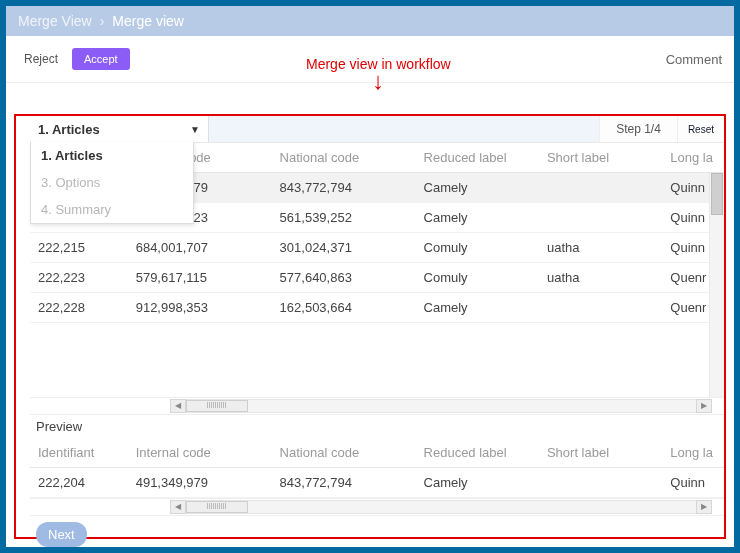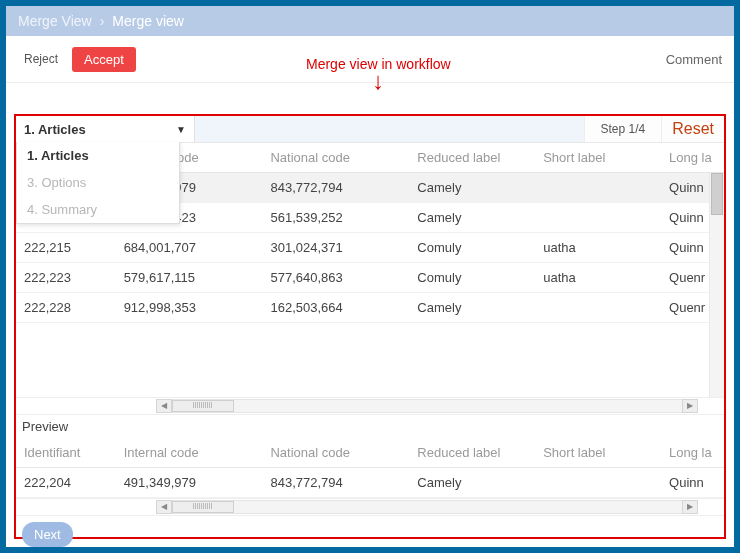--- a/index.html
+++ b/index.html
@@ -38,22 +38,22 @@
   border-bottom: 1px solid #ececec;
   position: relative;
 }
 .action-bar .left { display: flex; gap: 8px; align-items: center; }
 .action-bar .right { margin-left: auto; color: #666; font-size: 13px; }
 .btn-reject {
   background: none; border: none; color: #555; font-size: 12px;
   padding: 4px 6px; cursor: pointer;
 }
 .btn-accept {
-  background: #ef4444; color: #fff; border: none; border-radius: 3px;
-  padding: 5px 12px; font-size: 13px; cursor: pointer;
+  background: #8b5cf6; color: #fff; border: none; border-radius: 3px;
+  padding: 5px 12px; font-size: 11px; cursor: pointer;
 }
 .annotation {
   position: absolute;
   top: 50px;
   left: 300px;
   color: #d00;
   font-size: 14px;
   text-align: center;
 }
 .annotation .arrow {
@@ -65,20 +65,21 @@
 
 .redbox {
   position: absolute;
   top: 108px;
   left: 8px;
   right: 8px;
   bottom: 8px;
   border: 2px solid #e10000;
   box-sizing: border-box;
   background: #fff;
+  padding-left: 14px;
 }
 .filter-row {
   display: flex;
   align-items: stretch;
   height: 26px;
   border-bottom: 1px solid #e8e8e8;
   background: #fdfdfd;
 }
 .dropdown-trigger {
   width: 162px;
@@ -106,22 +107,22 @@
   display: flex;
   align-items: center;
   color: #555;
   font-size: 12px;
   border-left: 1px solid #eee;
 }
 .btn-reset {
   padding: 0 10px;
   display: flex;
   align-items: center;
-  color: #c2410c;
-  font-size: 16px;
+  color: #0f172a;
+  font-size: 10px;
   border-left: 1px solid #eee;
   cursor: pointer;
 }
 
 .dropdown-menu {
   position: absolute;
   top: 26px;
   left: 0;
   width: 162px;
   background: #fff;

